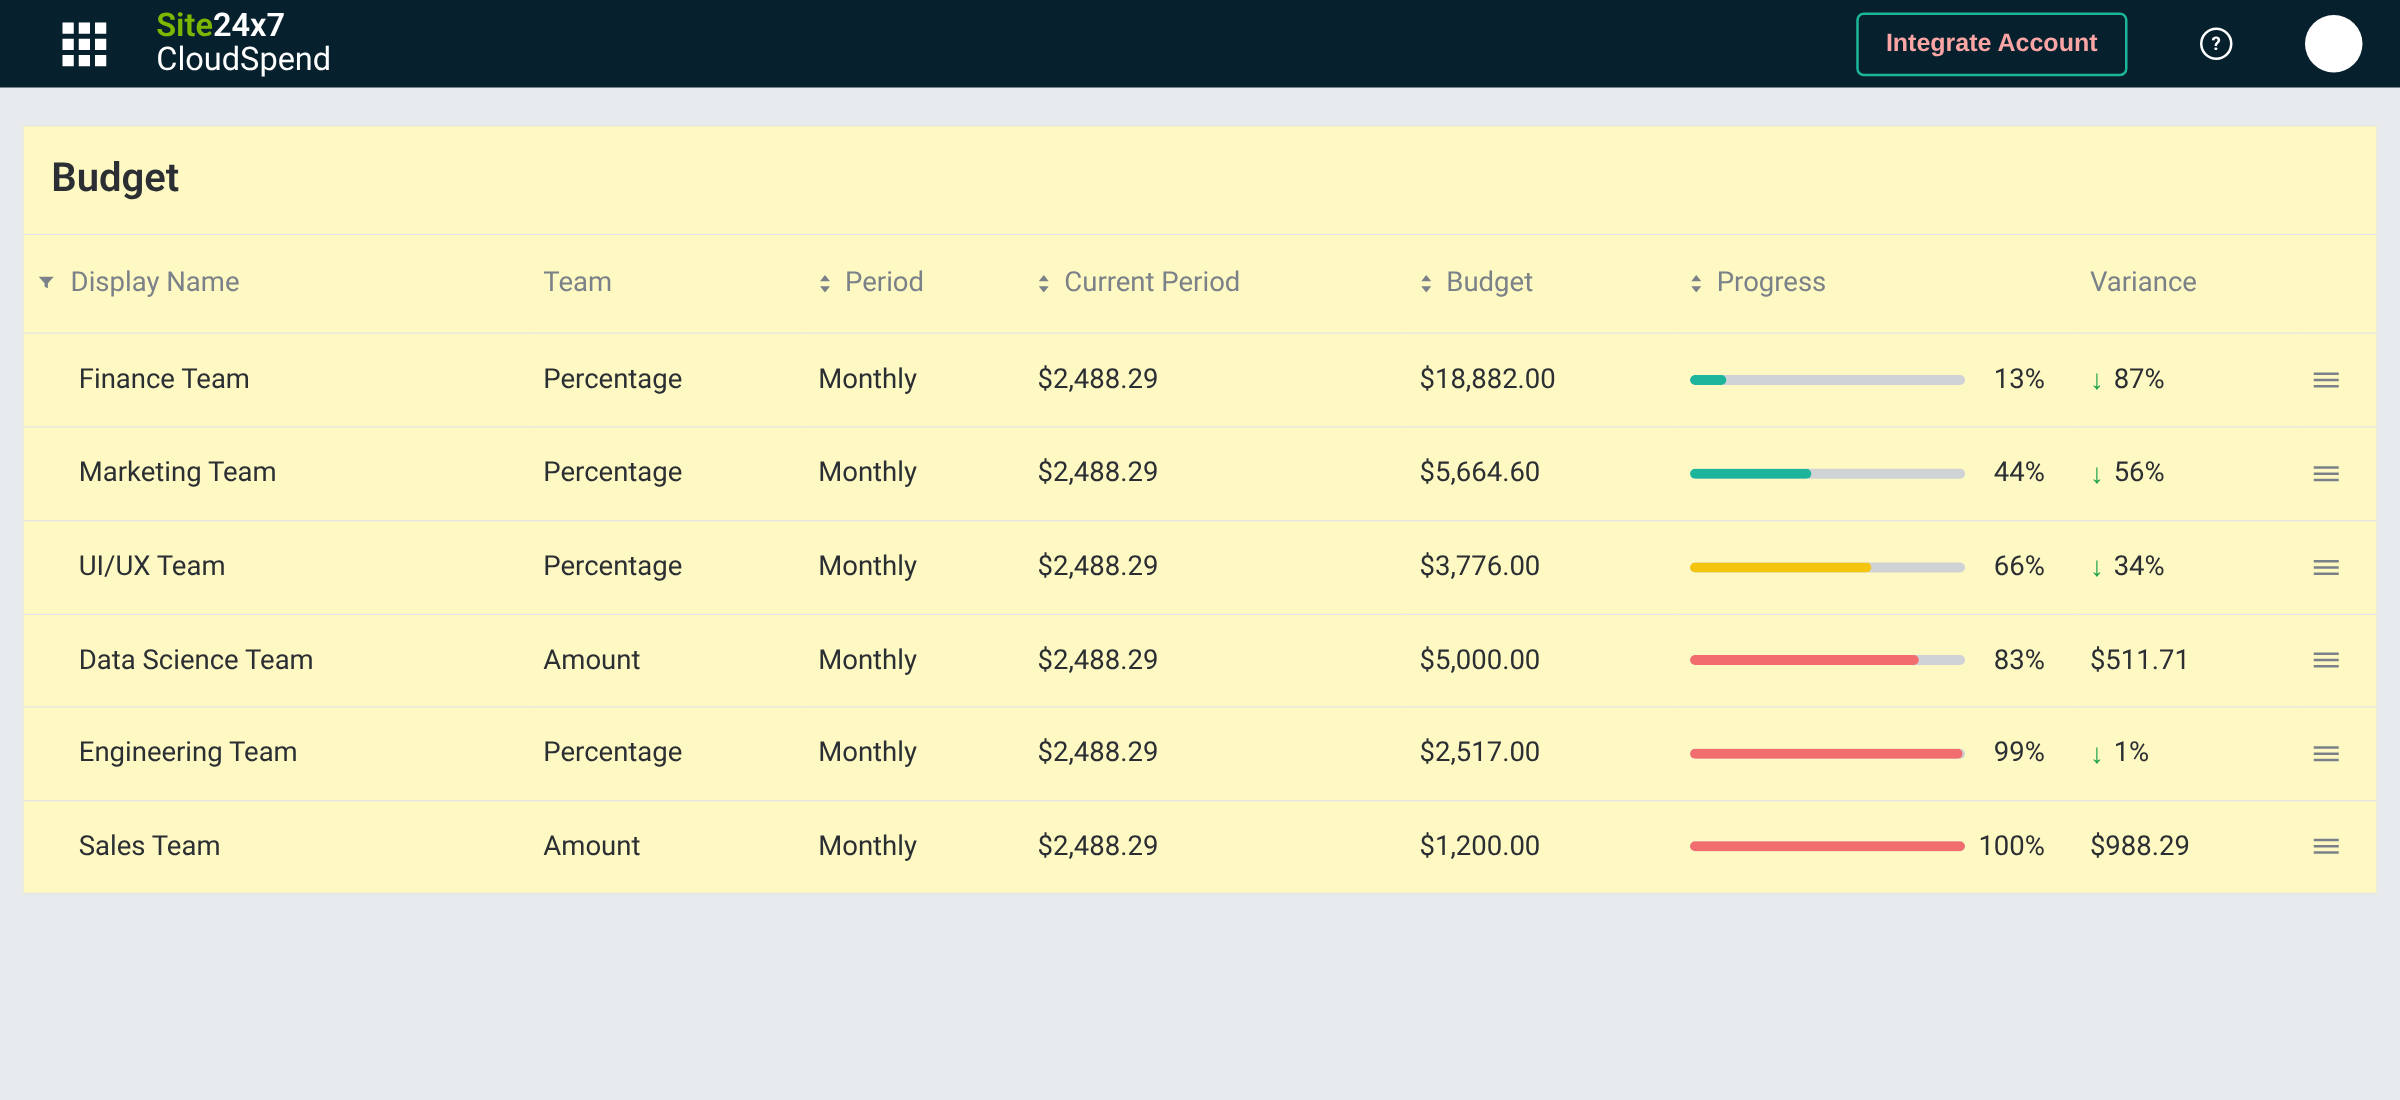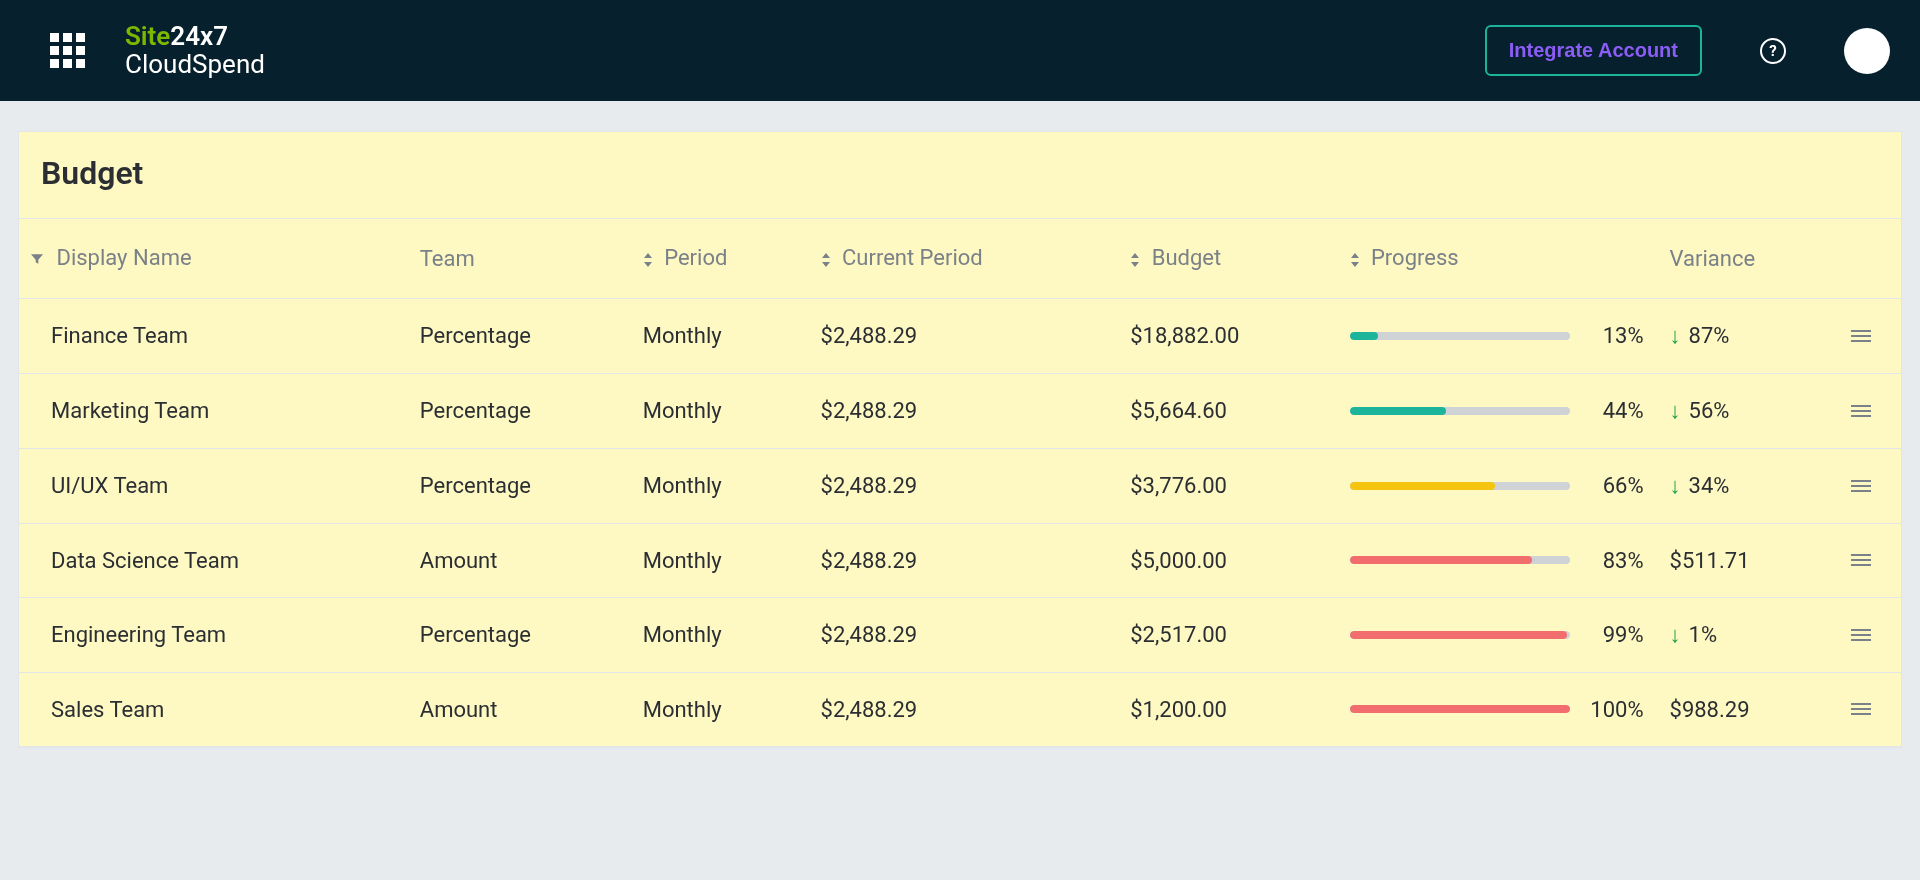--- a/index.html
+++ b/index.html
@@ -3,42 +3,42 @@
 <meta charset="utf-8">
 <style>
   * { box-sizing: border-box; margin: 0; padding: 0; }
   body {
     font-family: -apple-system, BlinkMacSystemFont, "Segoe UI", Roboto, "Helvetica Neue", Arial, sans-serif;
     background: #e8ebed;
     color: #222;
   }
   .topbar {
     background: #06202e;
-    height: 101px;
+    height: 70px;
     display: flex;
     align-items: center;
     padding: 0 30px 0 50px;
     color: #fff;
     gap: 40px;
   }
   .apps-grid {
     display: grid;
     grid-template-columns: repeat(3, 9px);
     grid-template-rows: repeat(3, 9px);
     gap: 4px;
     cursor: pointer;
   }
   .apps-grid span { background: #fff; width: 9px; height: 9px; }
   .brand { display: flex; flex-direction: column; line-height: 1.05; font-size: 26px; font-weight: 600; }
   .brand .line1 .green { color: #7db700; }
   .brand .line2 { font-weight: 400; text-align: center; }
   .topbar-spacer { flex: 1; }
   .integrate-btn {
     border: 2px solid #1cb59b;
-    color: #8b5cf6;
+    color: #fca5a5;
     background: transparent;
     font-size: 20px;
     font-weight: 600;
     padding: 12px 22px;
     border-radius: 6px;
     cursor: pointer;
   }
   .help-btn {
     width: 26px; height: 26px; border-radius: 50%;
     border: 2px solid #fff; display:flex; align-items:center; justify-content:center;
@@ -68,23 +68,23 @@
     border-bottom: 1px solid #e3e6e8;
   }
   thead th:first-child { }
   tbody td {
     font-size: 22px;
     color: #2b2f33;
     padding: 24px 10px;
     border-bottom: 1px solid #e3e6e8;
     vertical-align: middle;
   }
-  tbody td:first-child { padding-left: 32px; margin-top: 32px; }
+  tbody td:first-child { padding-left: 44px; margin-top: 32px; }
   .sort-icon, .filter-icon { color: #7b8188; display:inline-block; margin-right:6px; vertical-align: middle; }
-  .progress-cell { display:flex; align-items:center; gap: 14px; }
+  .progress-cell { display:flex; align-items:center; gap: 4px; }
   .progress-track {
     flex: 1; height: 8px; background: #cfd3d6; border-radius: 6px; position: relative; overflow: hidden;
     min-width: 180px; max-width: 220px;
   }
   .progress-fill { position:absolute; left:0; top:0; bottom:0; border-radius:6px; }
   .progress-pct { min-width: 60px; text-align: right; color:#2b2f33; font-size:22px; }
   .variance-cell { display:flex; align-items:center; gap:8px; }
   .arrow-down { color:#1fa24b; font-weight:700; font-size:22px; }
   .row-menu {
     cursor:pointer; display:flex; flex-direction:column; gap:3px; align-items:center; justify-content:center;

